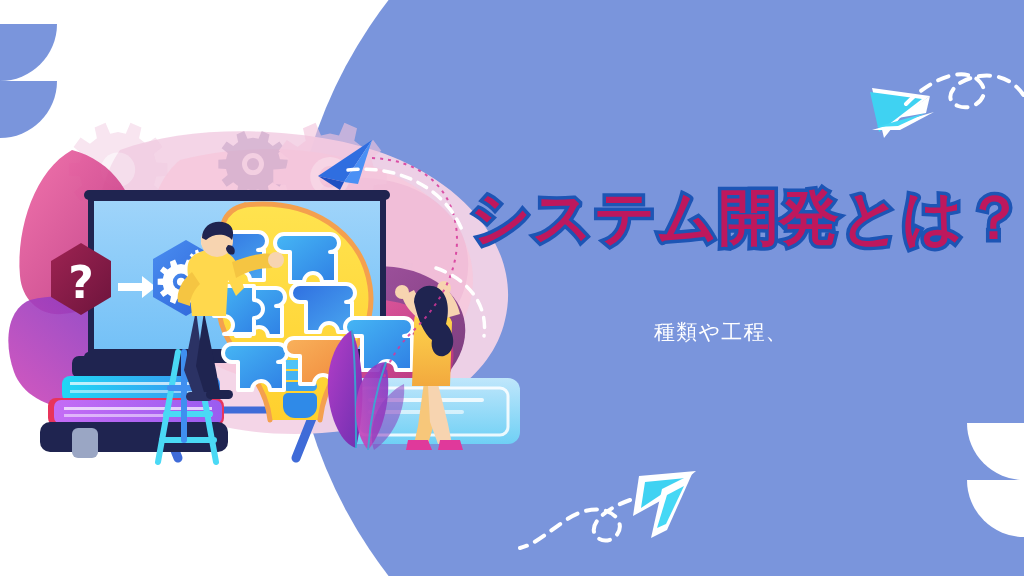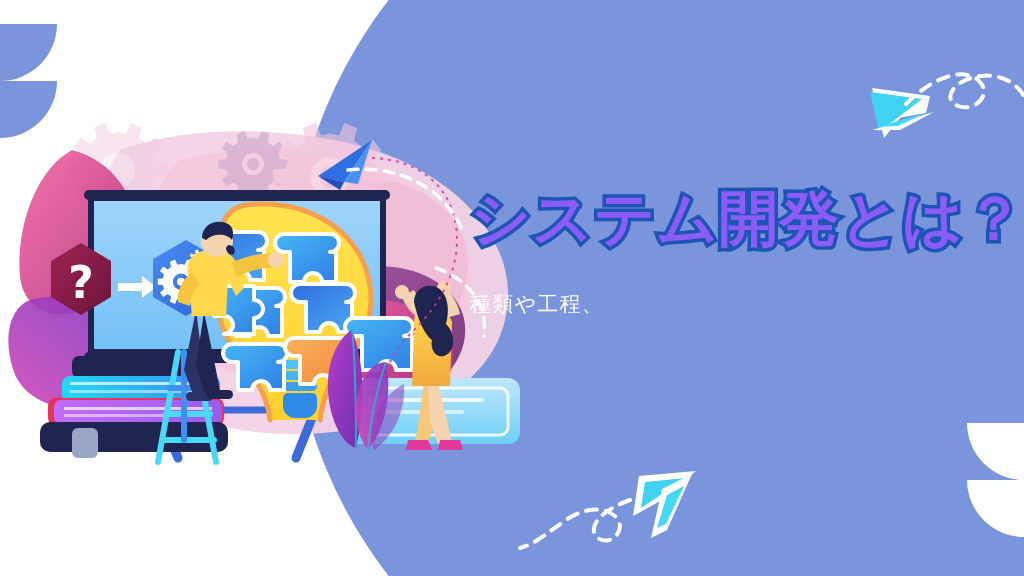--- a/index.html
+++ b/index.html
@@ -17,35 +17,35 @@
   #text-block{
     position:absolute;left:470px;top:188px;width:520px;
     text-align:right;z-index:40;pointer-events:none;
   }
   #title{
     margin:0;
     font-size:60px;
     line-height:1.02;
     font-weight:700;
     letter-spacing:0.012em;
-    color:#8b5cf6;
+    color:#be185d;
     -webkit-text-stroke:7px #1d55b5;
     paint-order:stroke fill;
     text-align:center;
     white-space:nowrap;
-    font-family:Liberation Sans, sans-serif;
+    font-family:Liberation Serif, serif;
   }
   #subtitle{
-    margin:36px 18px 0 0;
+    margin:64px 18px 0 0;
     color:#ffffff;
     font-size:21px;
     line-height:1.85;
     font-weight:400;
     letter-spacing:0.06em;
-    text-align:left;
+    text-align:center;
     font-family:"DejaVu Sans","Liberation Sans",sans-serif;
   }
   #subtitle .ln{display:block;}
 </style>
 </head>
 <body>
 
 <div id="stage">
 
   <svg class="layer" viewBox="0 0 1024 576" xmlns="http://www.w3.org/2000/svg">

